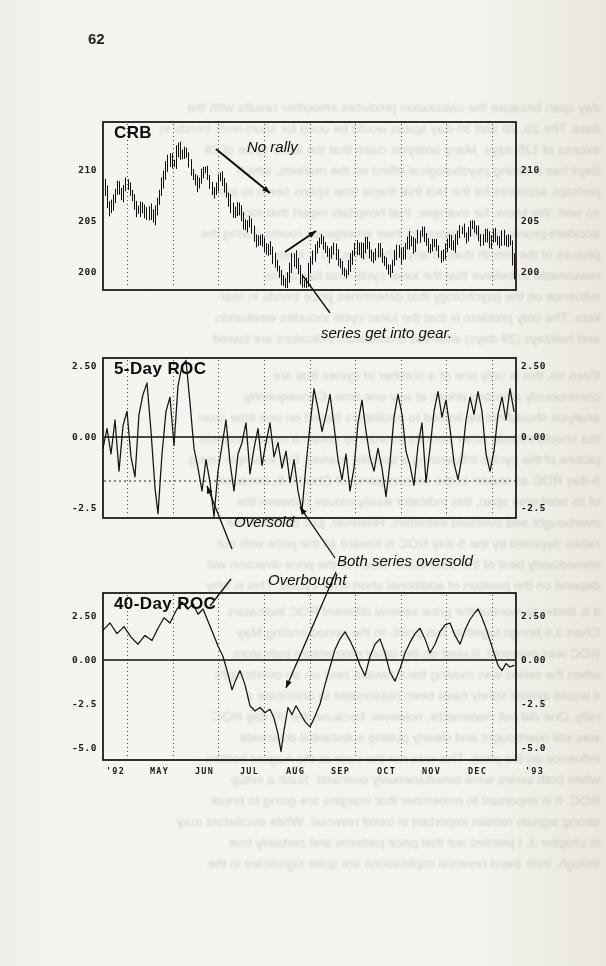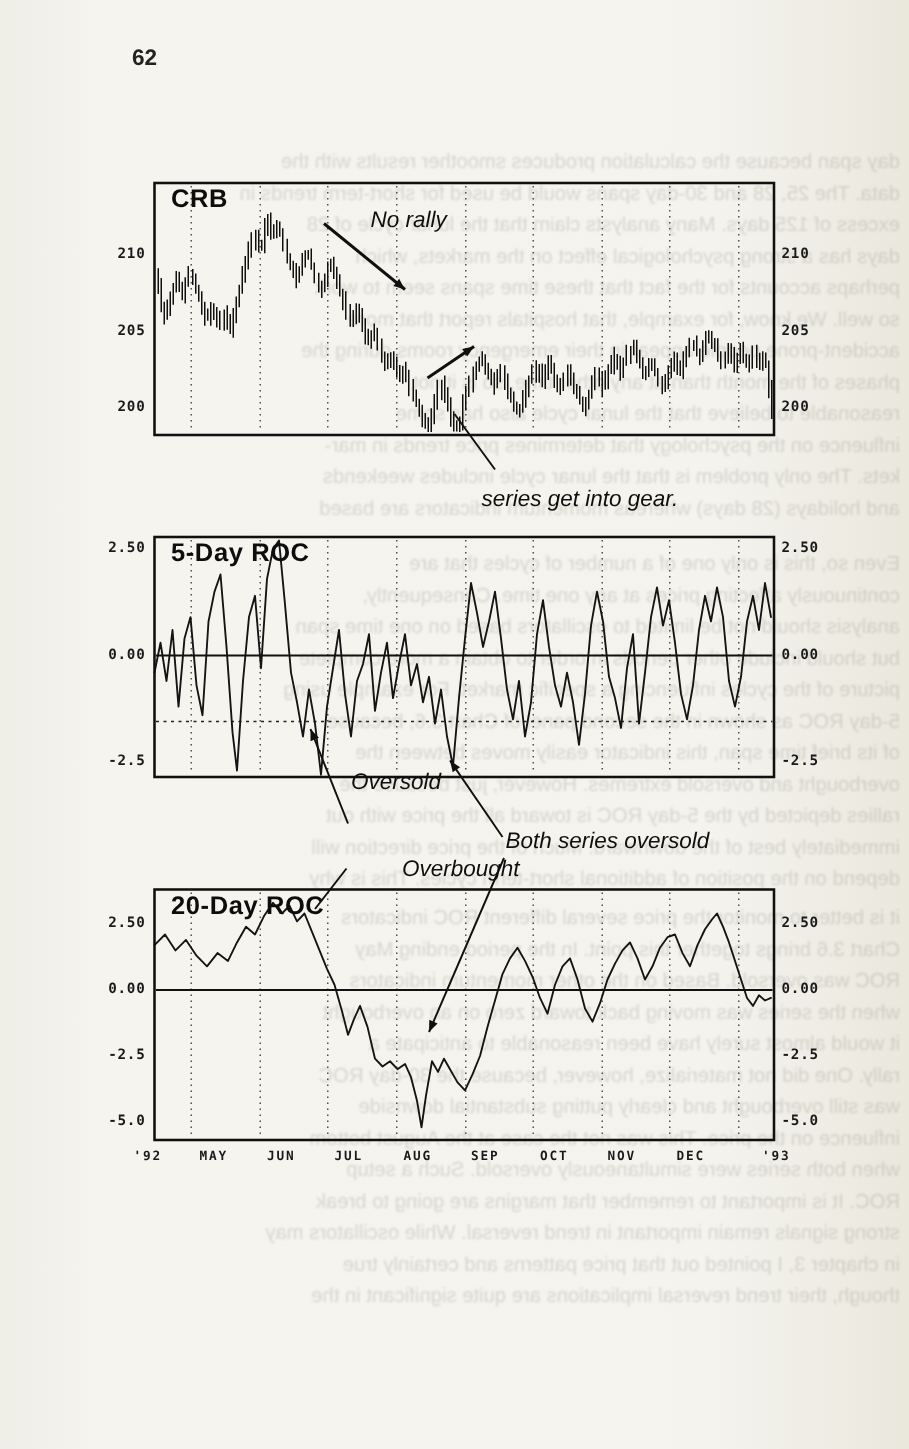--- a/index.html
+++ b/index.html
@@ -13,21 +13,21 @@
   .chart-svg{position:absolute;left:0;top:0;z-index:3;}
   .labels-layer{position:absolute;inset:0;z-index:4;}
   .pagenum{position:absolute;left:88px;top:30px;z-index:5;font:bold 15px "Liberation Sans",sans-serif;color:#222;}
   .runhead{position:absolute;right:60px;top:30px;z-index:5;font:15px "Liberation Sans",sans-serif;color:#222;}
   .caption{position:absolute;left:88px;top:88px;z-index:5;font:15.5px "Liberation Sans",sans-serif;color:#141414;}
   .cap-label{font-weight:bold;margin-right:14px;}
   .panel-title{position:absolute;font:bold 17px "Liberation Sans",sans-serif;letter-spacing:.4px;color:#0d0d0d;}
   .ytick{position:absolute;font:bold 9.5px "DejaVu Sans Mono",monospace;color:#1a1a1a;letter-spacing:.5px;}
   .ytick.left{width:38px;text-align:right;}
   .ytick.right{width:40px;text-align:left;}
-  .xtick{position:absolute;width:36px;text-align:left;font:bold 8.5px "DejaVu Sans Mono",monospace;
+  .xtick{position:absolute;width:36px;text-align:right;font:bold 8.5px "DejaVu Sans Mono",monospace;
          letter-spacing:1.2px;color:#1a1a1a;}
   .ann{position:absolute;z-index:6;font:italic 15px "Liberation Sans",sans-serif;color:#0f0f0f;white-space:nowrap;}
   .grid{stroke:#4e4e4e;stroke-width:1;stroke-dasharray:1 3;}
   .zero{stroke:#111;stroke-width:1.4;}
   .lvl{stroke:#222;stroke-width:1;stroke-dasharray:2 3;}
   .frame{fill:none;stroke:#101010;stroke-width:1.7;}
   .bars{stroke:#101010;stroke-width:1;fill:none;}
   .series{fill:none;stroke:#141414;stroke-width:1.25;stroke-linejoin:round;stroke-linecap:round;}
 </style>
 </head>
@@ -152,21 +152,21 @@
       <div class="ytick right" style="left: 521px; top: 215px;">205</div>
       <div class="ytick left" style="left: 59px; top: 266px;">200</div>
       <div class="ytick right" style="left: 521px; top: 266px;">200</div>
       <div class="panel-title" style="left: 114px; top: 359px;">5-Day ROC</div>
       <div class="ytick left" style="left: 59px; top: 360px;">2.50</div>
       <div class="ytick right" style="left: 521px; top: 360px;">2.50</div>
       <div class="ytick left" style="left: 59px; top: 431px;">0.00</div>
       <div class="ytick right" style="left: 521px; top: 431px;">0.00</div>
       <div class="ytick left" style="left: 59px; top: 502px;">-2.5</div>
       <div class="ytick right" style="left: 521px; top: 502px;">-2.5</div>
-      <div class="panel-title" style="left: 114px; top: 594px;">20-Day ROC</div>
+      <div class="panel-title" style="left: 114px; top: 594px;">40-Day ROC</div>
       <div class="ytick left" style="left: 59px; top: 610px;">2.50</div>
       <div class="ytick right" style="left: 521px; top: 610px;">2.50</div>
       <div class="ytick left" style="left: 59px; top: 654px;">0.00</div>
       <div class="ytick right" style="left: 521px; top: 654px;">0.00</div>
       <div class="ytick left" style="left: 59px; top: 698px;">-2.5</div>
       <div class="ytick right" style="left: 521px; top: 698px;">-2.5</div>
       <div class="ytick left" style="left: 59px; top: 742px;">-5.0</div>
       <div class="ytick right" style="left: 521px; top: 742px;">-5.0</div>
       <div class="xtick" style="left: 89px; top: 766px;">'92</div>
       <div class="xtick" style="left: 133px; top: 766px;">MAY</div>

